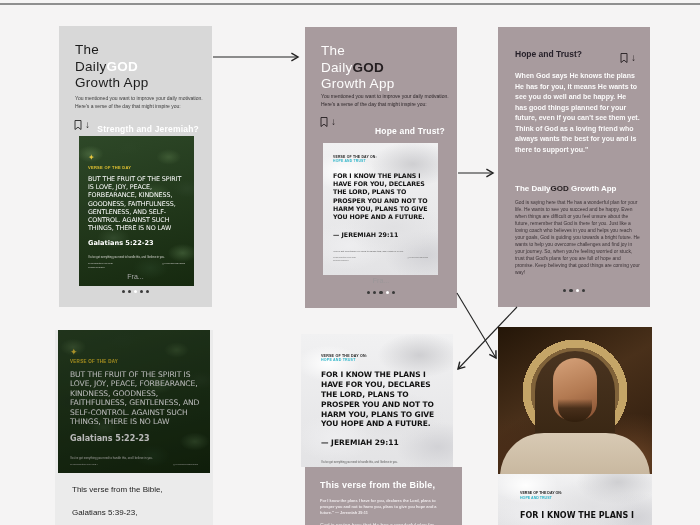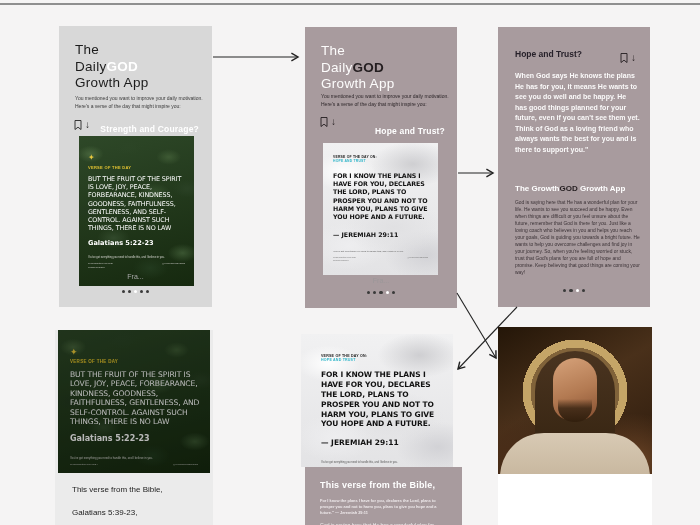--- a/index.html
+++ b/index.html
@@ -168,21 +168,21 @@
       <span class="tl"><span>Daily</span><span class="god">GOD</span></span>
       <span class="tl">Growth App</span>
     </div>
     <div class="abs intro s1-intro">You mentioned you want to improve your daily motivation. Here's a verse of the day that might inspire you:</div>
     <div class="abs iconrow s1-icons">
       <span><svg width="8" height="10" viewBox="0 0 8 10">
             <path d="M1 0.5 H7 V9.5 L4 7.2 L1 9.5 Z" fill="none" stroke="currentColor" stroke-width="0.9"></path>
           </svg></span>
       <span class="dl-arrow">↓</span>
     </div>
-    <div class="abs category s1-cat">Strength and Courage?</div>
+    <div class="abs category s1-cat">Strength and Jeremiah?</div>
 
     <div class="vcard leafy vg-small">
       <div class="sparkle">✦</div>
       <div class="vg-label">VERSE OF THE DAY</div>
       <div class="vg-text">BUT THE FRUIT OF THE SPIRIT IS LOVE, JOY, PEACE, FORBEARANCE, KINDNESS, GOODNESS, FAITHFULNESS, GENTLENESS, AND SELF-CONTROL. AGAINST SUCH THINGS, THERE IS NO LAW</div>
       <div class="vg-ref">Galatians 5:22-23</div>
       <div class="vg-tag">You've got everything you need to handle this, and I believe in you.</div>
       <div class="vfooter">
         <span class="fleft"><span>Personalization.com   2024</span><br><span>Graphic Designer</span></span>
         <span>@PersonalizedDesigns</span>
@@ -236,21 +236,21 @@
 
   <div class="panel" id="screen3">
     <div class="abs s3-head">Hope and Trust?</div>
     <div class="abs iconrow s3-icons">
       <span><svg width="8" height="10" viewBox="0 0 8 10">
             <path d="M1 0.5 H7 V9.5 L4 7.2 L1 9.5 Z" fill="none" stroke="currentColor" stroke-width="0.9"></path>
           </svg></span>
       <span class="dl-arrow">↓</span>
     </div>
     <div class="abs s3-p1">When God says He knows the plans He has for you, it means He wants to see you do well and be happy. He has good things planned for your future, even if you can't see them yet. Think of God as a loving friend who always wants the best for you and is there to support you."</div>
-    <div class="abs s3-apptitle"><span>The Growth</span><span class="god">GOD</span><span> Growth App</span></div>
+    <div class="abs s3-apptitle"><span>The Daily</span><span class="god">GOD</span><span> Growth App</span></div>
     <div class="abs s3-p2">God is saying here that He has a wonderful plan for your life. He wants to see you succeed and be happy. Even when things are difficult or you feel unsure about the future, remember that God is there for you. Just like a loving coach who believes in you and helps you reach your goals, God is guiding you towards a bright future. He wants to help you overcome challenges and find joy in your journey. So, when you're feeling worried or stuck, trust that God's plans for you are full of hope and promise. Keep believing that good things are coming your way!</div>
     <div class="abs dots s3-dots">
         <span class="dot"></span>
         <span class="dot"></span>
         <span class="dot active"></span>
         <span class="dot"></span>
       </div>
   </div>
 
   <div class="panel" id="screen4">
@@ -285,20 +285,25 @@
     <div class="s5-para">God is saying here that He has a wonderful plan for</div>
   </div>
 
   <div class="panel" id="screen6">
     <div class="jesus">
       <div class="halo"></div>
       <div class="hair"></div>
       <div class="face"></div>
       <div class="beard"></div>
       <div class="robe"></div>
+    </div>
+    <div class="s6-bottom cloudy">
+      <div class="abs s6-label1">VERSE OF THE DAY ON:</div>
+      <div class="abs s6-label2">HOPE AND TRUST</div>
+      <div class="abs s6-snippet">FOR I KNOW THE PLANS I</div>
     </div>
   </div>
 
   <svg class="overlay" width="700" height="525">
     <defs>
       <marker id="ah" markerWidth="9" markerHeight="9" refX="7.5" refY="4.5" orient="auto">
         <polyline points="1.5,1 7.5,4.5 1.5,8" fill="none" stroke="#222" stroke-width="1.3"></polyline>
       </marker>
     </defs>
     <line x1="0" y1="4" x2="700" y2="4" stroke="#2a2a2a" stroke-width="1.1"></line>

